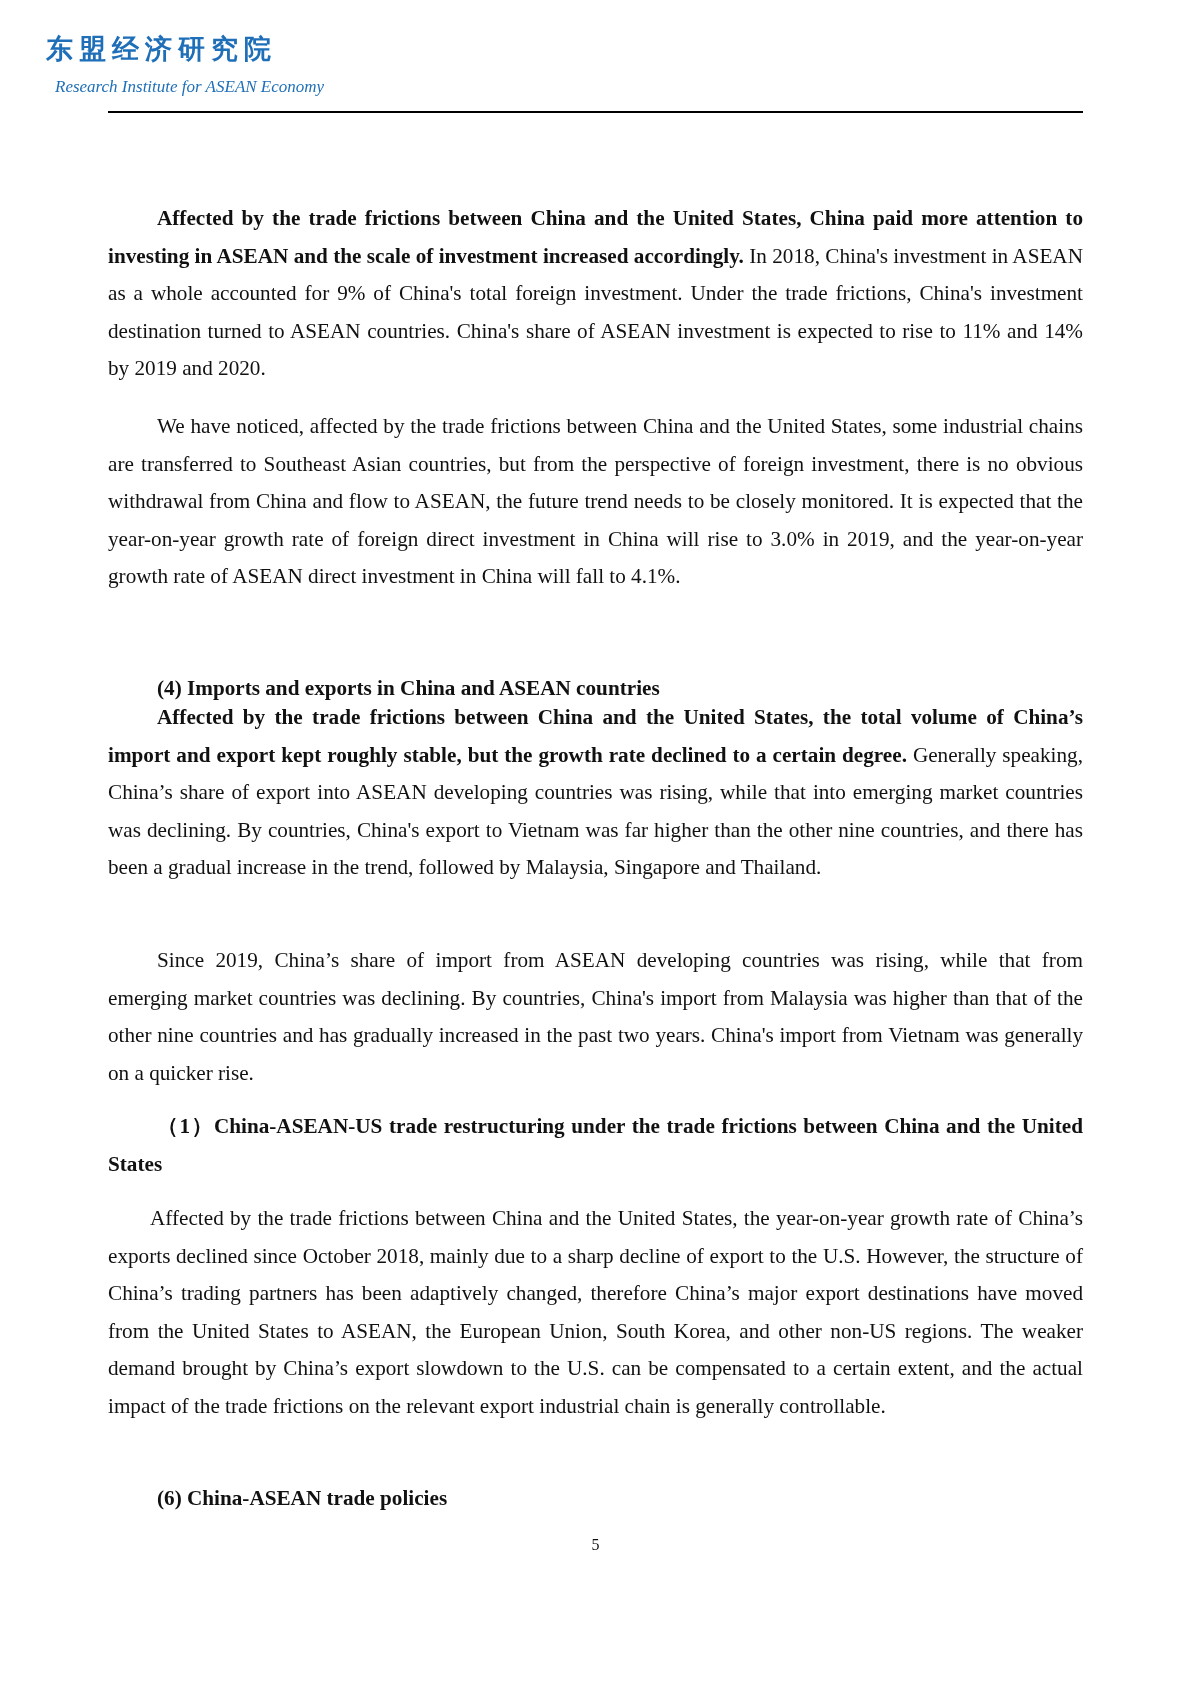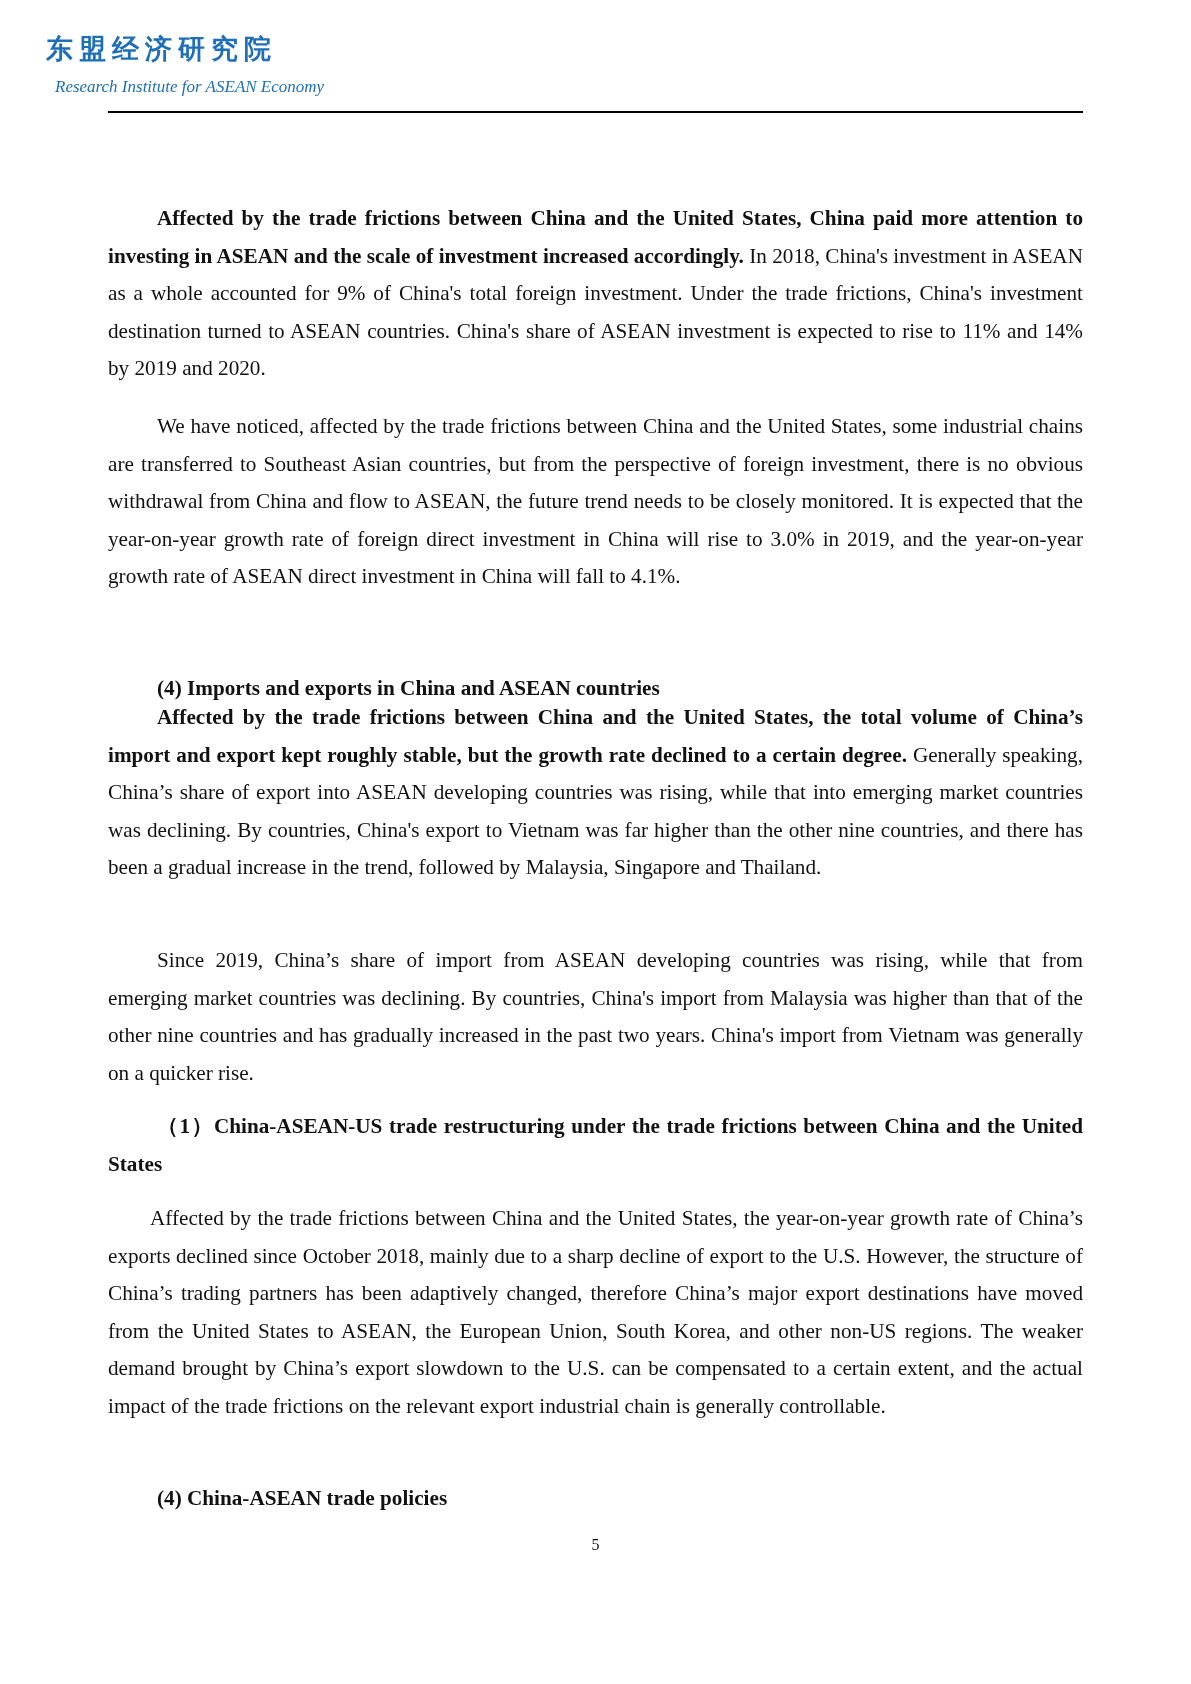--- a/index.html
+++ b/index.html
@@ -35,16 +35,16 @@
   <div class="block indent" style="top:699px;">
     <span class="p-bold">Affected by the trade frictions between China and the United States, the total volume of China’s import and export kept roughly stable, but the growth rate declined to a certain degree.</span><span> Generally speaking, China’s share of export into ASEAN developing countries was rising, while that into emerging market countries was declining. By countries, China's export to Vietnam was far higher than the other nine countries, and there has been a gradual increase in the trend, followed by Malaysia, Singapore and Thailand.</span>
   </div>
 
   <div class="block indent" style="top:942px;">Since 2019, China’s share of import from ASEAN developing countries was rising, while that from emerging market countries was declining. By countries, China's import from Malaysia was higher than that of the other nine countries and has gradually increased in the past two years. China's import from Vietnam was generally on a quicker rise.</div>
 
   <div class="block heading indent" style="top:1108px;">（1）China-ASEAN-US trade restructuring under the trade frictions between China and the United States</div>
 
   <div class="block" style="top:1200px; text-indent:42px;">Affected by the trade frictions between China and the United States, the year-on-year growth rate of China’s exports declined since October 2018, mainly due to a sharp decline of export to the U.S. However, the structure of China’s trading partners has been adaptively changed, therefore China’s major export destinations have moved from the United States to ASEAN, the European Union, South Korea, and other non-US regions. The weaker demand brought by China’s export slowdown to the U.S. can be compensated to a certain extent, and the actual impact of the trade frictions on the relevant export industrial chain is generally controllable.</div>
 
-  <div class="block heading indent" style="top:1480px;">(4) China-ASEAN trade policies</div>
+  <div class="block heading indent" style="top:1480px;">(6) China-ASEAN trade policies</div>
 
   <div class="page-number">5</div>
 </div>
 
 </body></html>

